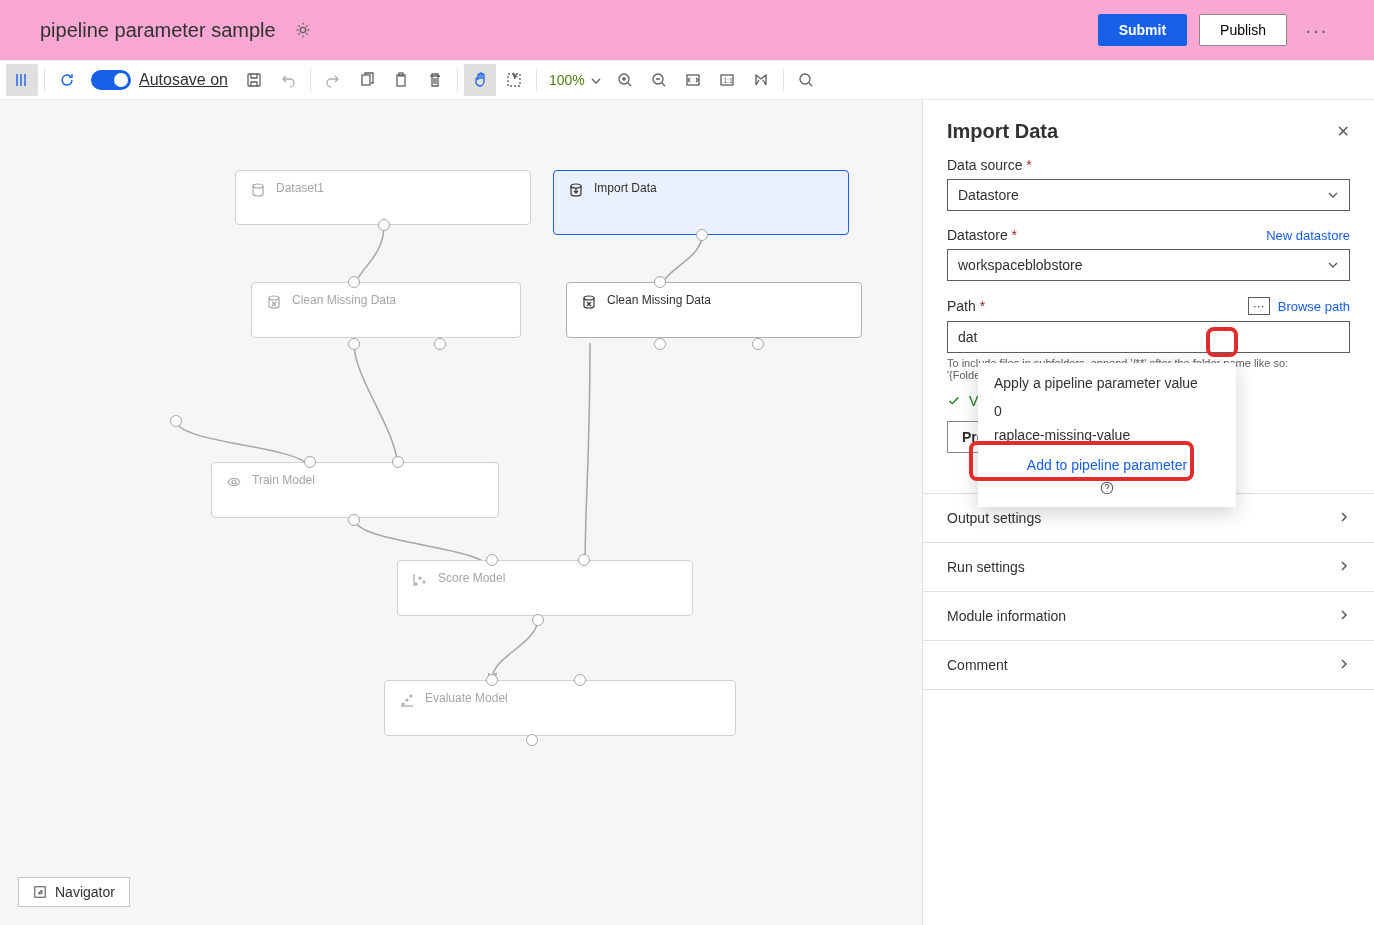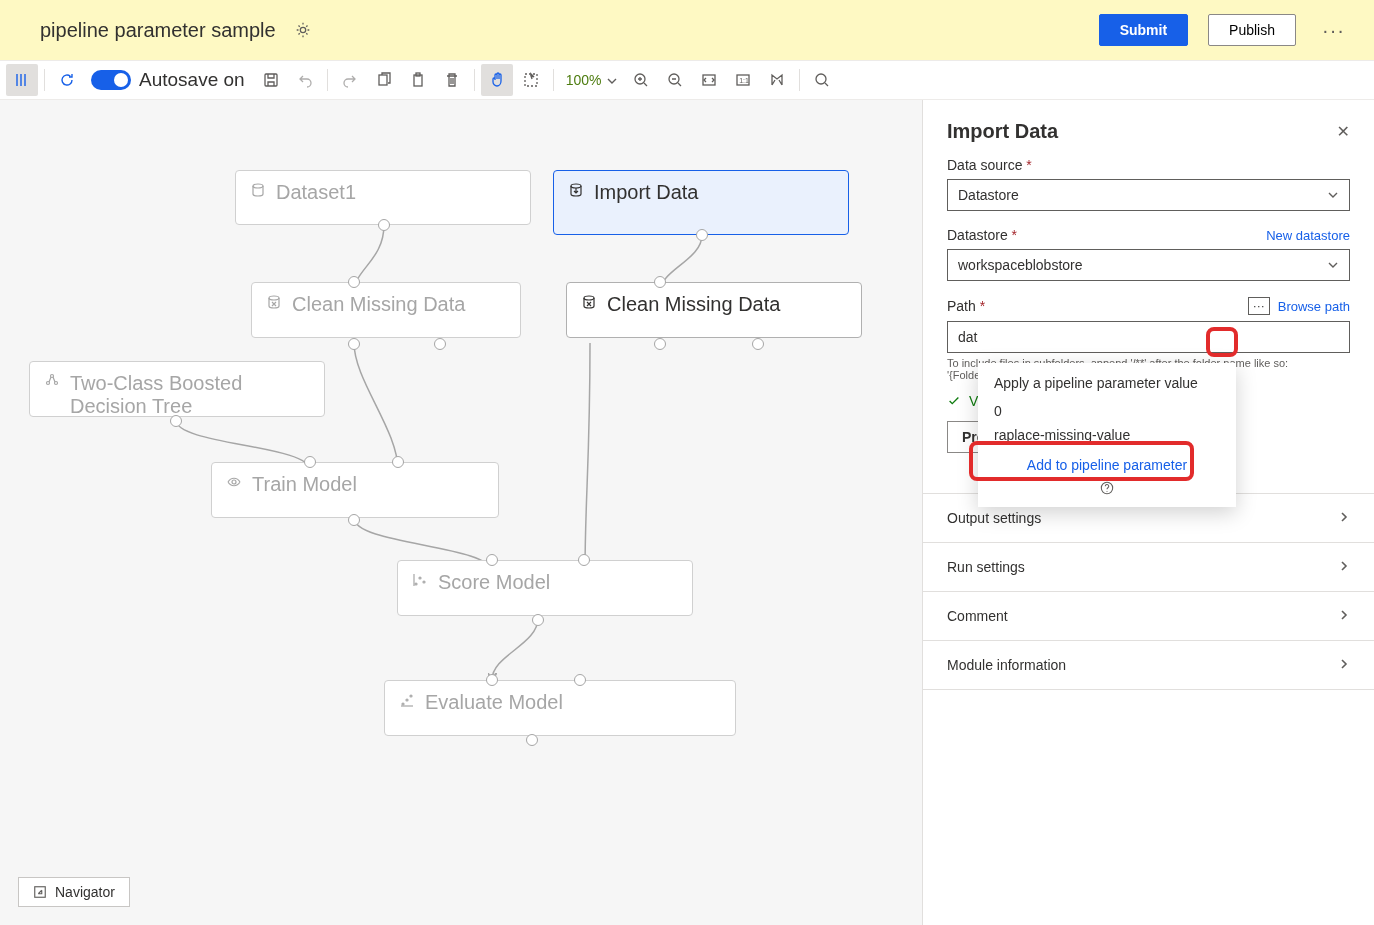--- a/index.html
+++ b/index.html
@@ -12,28 +12,28 @@
     height: 925px;
     overflow: hidden;
     position: relative;
   }
 
   
   .header {
     display: flex;
     align-items: center;
     justify-content: space-between;
-    padding: 10px 23px 10px 40px;
+    padding: 10px 40px 10px 40px;
     height: 60px;
-    background: #fef9c3;
+    background: #f9a8d4;
   }
   .header-left { display: flex; align-items: center; gap: 18px; }
   .page-title { font-size: 20px; font-weight: 400; }
   .gear-icon { width: 18px; height: 18px; color: #605e5c; cursor: pointer; }
-  .header-right { display: flex; align-items: center; gap: 20px; }
+  .header-right { display: flex; align-items: center; gap: 12px; }
   .btn {
     padding: 7px 20px;
     font-size: 14px;
     border: 1px solid #8a8886;
     background: #fff;
     cursor: pointer;
     border-radius: 2px;
   }
   .btn-primary { background: #1760e8; color: #fff; border-color: #1760e8; font-weight: 600; }
   .more-h { font-size: 20px; color: #605e5c; cursor: pointer; letter-spacing: 1px; padding: 0 6px; }
@@ -57,21 +57,21 @@
   .tool-btn.active { background: #e1dfdd; }
   .tool-divider { width: 1px; height: 22px; background: #e1dfdd; margin: 0 4px; }
   .toggle {
     width: 40px; height: 20px; background: #1760e8; border-radius: 10px;
     position: relative; cursor: pointer; margin: 0 6px;
   }
   .toggle::after {
     content: ""; position: absolute; width: 14px; height: 14px; background: #fff;
     border-radius: 50%; right: 3px; top: 3px;
   }
-  .autosave-label { font-size: 19px; color: #323130; margin-right: 8px; }
+  .autosave-label { font-size: 16px; color: #323130; margin-right: 8px; text-decoration: underline; }
   .zoom-text { font-size: 14px; color: #4d7c0f; padding: 0 6px; cursor: pointer; }
   .zoom-text svg { vertical-align: middle; margin-left: 2px; }
 
   
   .main { display: flex; height: calc(100% - 100px); }
   .canvas {
     flex: 1;
     background: #f6f6f6;
     position: relative;
     overflow: hidden;
@@ -85,21 +85,21 @@
     border-radius: 4px;
     padding: 10px 14px;
     display: flex;
     align-items: flex-start;
     gap: 10px;
     color: #323130;
   }
   .node.dimmed { color: #a6a6a6; border-color: #d0d0d0; }
   .node.selected { border: 1px solid #1760e8; background: #eaf1fd; }
   .node .node-icon { width: 16px; height: 16px; flex-shrink: 0; margin-top: 1px; }
-  .node .node-label { font-size: 20px; }
+  .node .node-label { font-size: 12px; }
 
   .port {
     position: absolute;
     width: 12px; height: 12px;
     background: #fff;
     border: 1px solid #a6a6a6;
     border-radius: 50%;
   }
 
   svg.edges { position: absolute; top:0; left:0; width:100%; height:100%; pointer-events:none; }
@@ -376,29 +376,20 @@
             <ellipse cx="8" cy="4" rx="5" ry="2"></ellipse>
             <path d="M3 4v8c0 1.1 2.2 2 5 2s5-.9 5-2V4"></path>
             <path d="M6 8l4 4M10 8l-4 4"></path>
           </svg></span>
       <span class="node-label">Clean Missing Data</span>
     </div>
     <div class="port" style="left:654px; top:176px;"></div>
     <div class="port" style="left:654px; top:238px;"></div>
     <div class="port" style="left:752px; top:238px;"></div>
 
-    <div class="node dimmed" style="left:29px; top:261px; width:296px; height:56px;">
-      <span class="node-icon"><svg viewBox="0 0 16 16" width="16" height="16" fill="none" stroke="currentColor" stroke-width="1.2">
-            <circle cx="8" cy="3" r="1.5"></circle>
-            <circle cx="4" cy="10" r="1.5"></circle>
-            <circle cx="12" cy="10" r="1.5"></circle>
-            <path d="M7 4 5 9M9 4l2 5"></path>
-          </svg></span>
-      <span class="node-label">Two-Class Boosted Decision Tree</span>
-    </div>
     <div class="port" style="left:170px; top:315px;"></div>
 
     <div class="node dimmed" style="left:211px; top:362px; width:288px; height:56px;">
       <span class="node-icon"><svg viewBox="0 0 16 16" width="16" height="16" fill="none" stroke="currentColor" stroke-width="1.2">
             <path d="M2 8c3-5 9-5 12 0M2 8c3 5 9 5 12 0"></path>
             <circle cx="8" cy="8" r="2"></circle>
           </svg></span>
       <span class="node-label">Train Model</span>
     </div>
     <div class="port" style="left:304px; top:356px;"></div>
@@ -510,29 +501,29 @@
     </div>
     <div class="section-row">
       <span>Run settings</span>
       <span class="chev">
         <svg width="12" height="12" viewBox="0 0 12 12">
             <path d="M4 2l4 4-4 4" fill="none" stroke="#605e5c" stroke-width="1.6"></path>
           </svg>
       </span>
     </div>
     <div class="section-row">
-      <span>Comment</span>
+      <span>Module information</span>
       <span class="chev">
         <svg width="12" height="12" viewBox="0 0 12 12">
             <path d="M4 2l4 4-4 4" fill="none" stroke="#605e5c" stroke-width="1.6"></path>
           </svg>
       </span>
     </div>
     <div class="section-row">
-      <span>Module information</span>
+      <span>Comment</span>
       <span class="chev">
         <svg width="12" height="12" viewBox="0 0 12 12">
             <path d="M4 2l4 4-4 4" fill="none" stroke="#605e5c" stroke-width="1.6"></path>
           </svg>
       </span>
     </div>
   </div>
 </div>
 
 <div class="context-menu">

